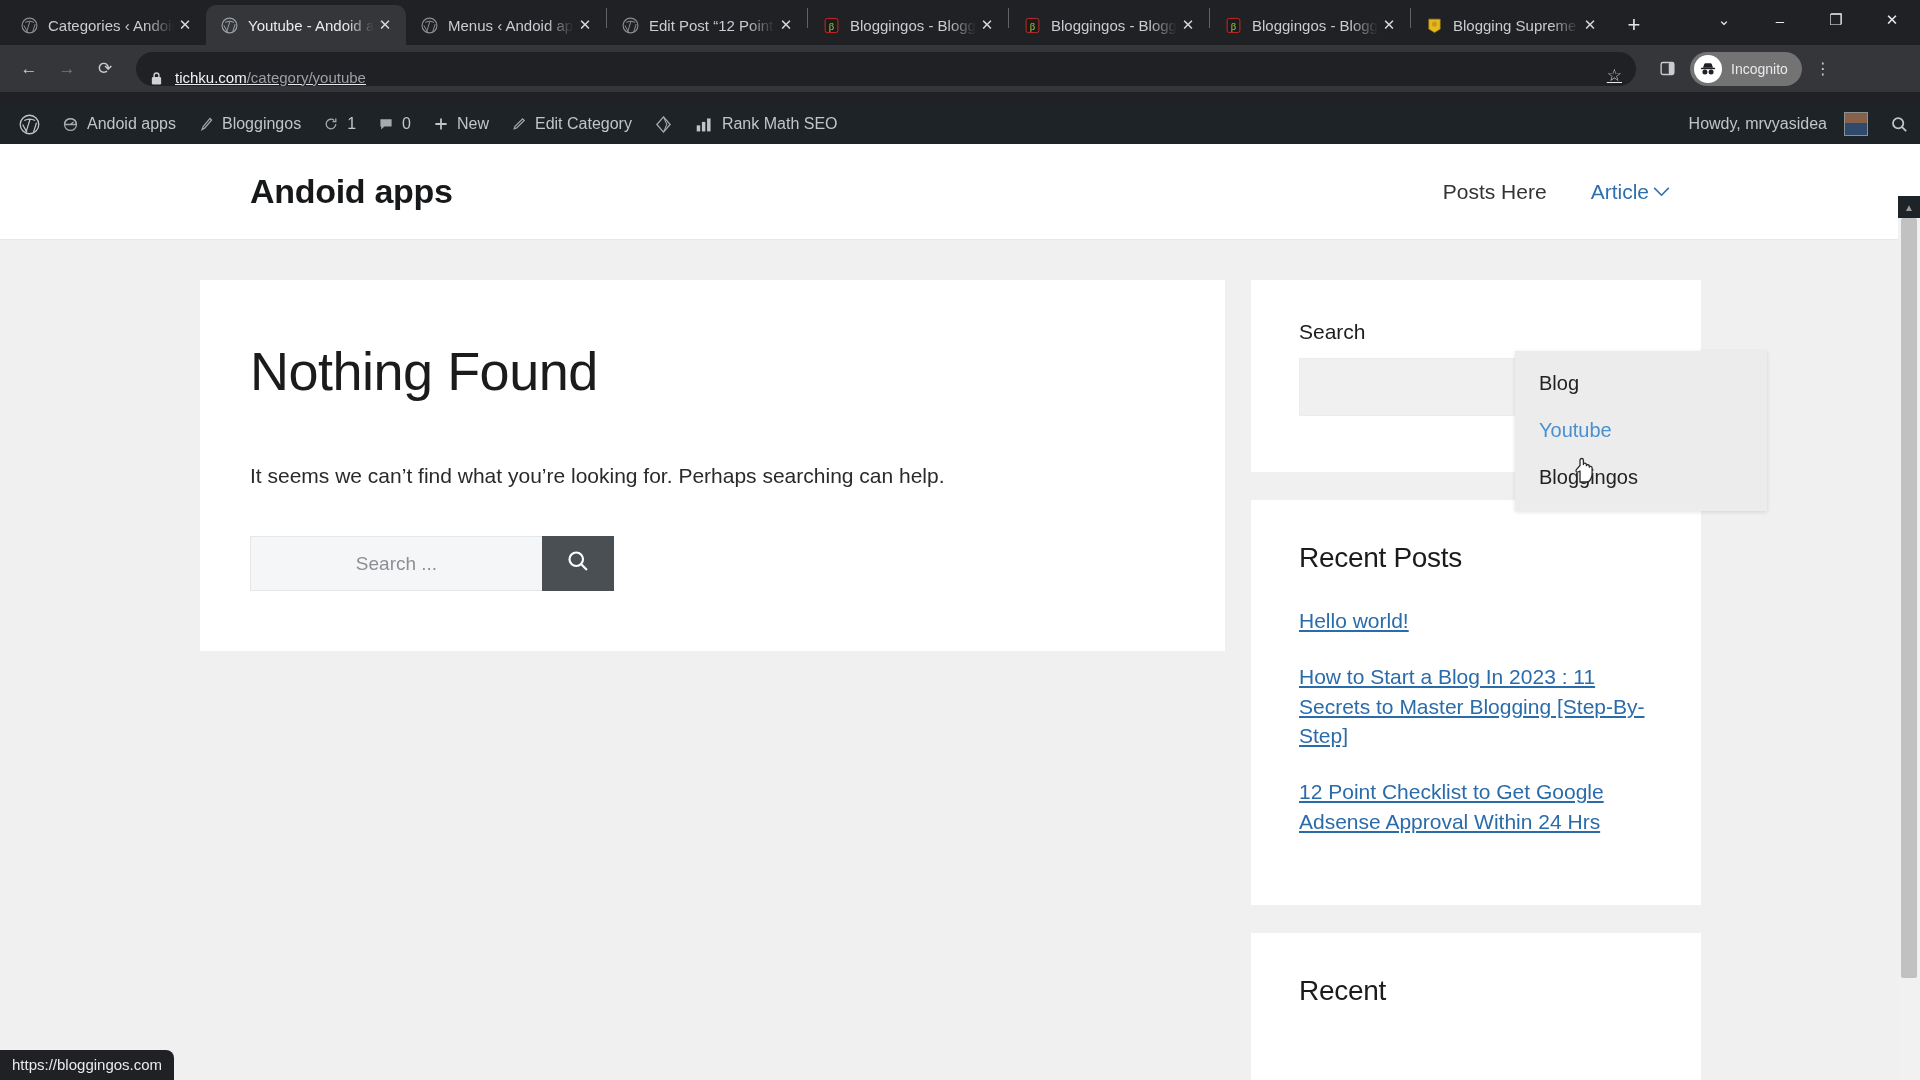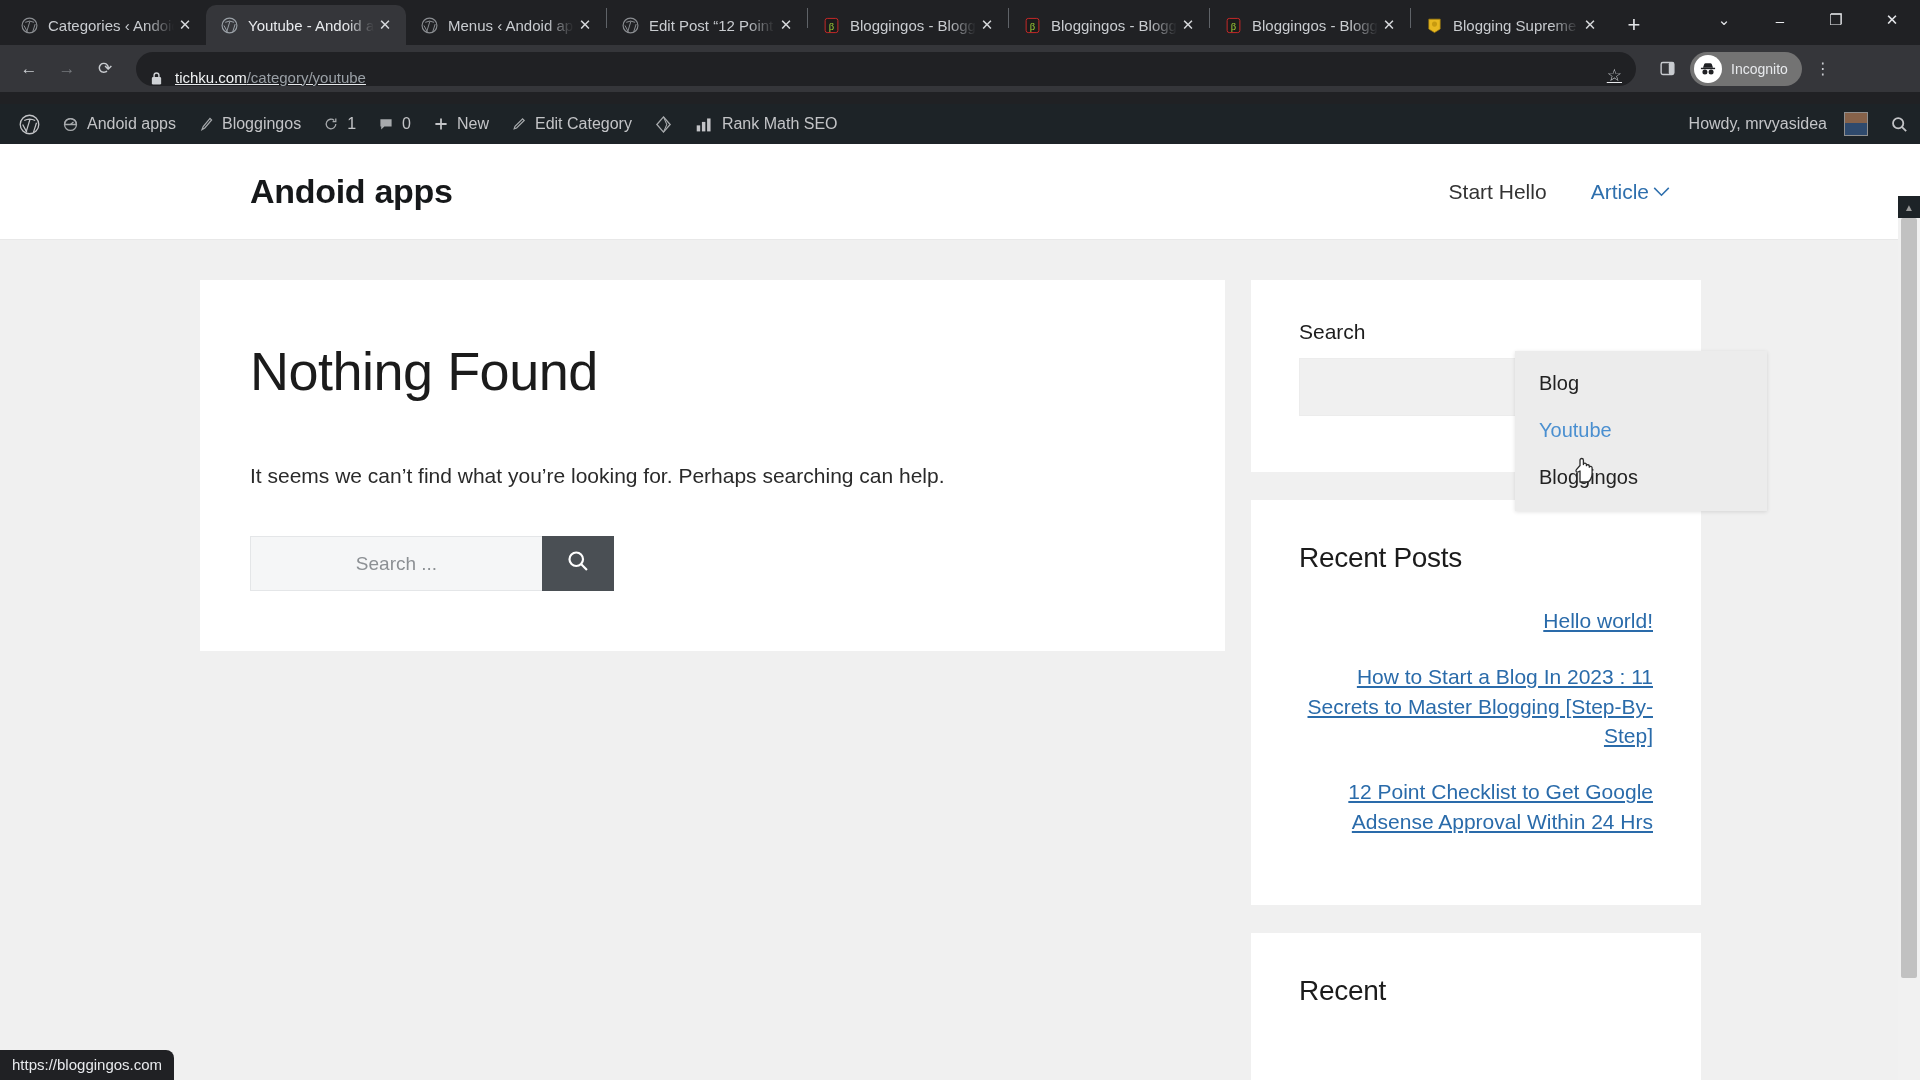--- a/index.html
+++ b/index.html
@@ -157,21 +157,21 @@
   
   .sidebar { flex: 0 0 450px; display: flex; flex-direction: column; gap: 28px; }
   .widget { background: #fff; padding: 42px 48px; }
   .widget.search-widget { padding: 40px 48px 56px 48px; }
   .w-label { font-size: 21px; color: #1d1d1d; margin-bottom: 14px; }
   .w-input {
     width: 100%; height: 58px; background: #f0f0f0; border: 1px solid #ececec;
     font-size: 18px; padding: 0 14px; font-family: "Liberation Sans", sans-serif;
   }
   .w-title { font-size: 28px; font-weight: 400; color: #1b1b1b; margin-bottom: 32px; letter-spacing: -0.3px; }
-  .w-list { list-style: none; text-align: right; }
+  .w-list { list-style: none; }
   .w-list li { margin-bottom: 26px; line-height: 1.42; }
   .w-list a { color: #2a6baa; text-decoration: underline; font-size: 21px; }
 
   
   .cursor { position: absolute; left: 1573px; top: 352px; z-index: 60; }
 
   
   .pagescroll {
     position: absolute; right: 0; top: 92px; width: 22px; height: 988px;
     background: #f1f1f1; z-index: 30;
@@ -447,21 +447,21 @@
                 <path d="M12.7 12.7L17 17" stroke="#c3c4c7" stroke-width="1.9"></path>
               </svg>
           </span>
         </div>
       </div>
     </div>
 
     <div class="site-header">
       <div class="site-title">Andoid apps</div>
       <div class="site-nav">
-        <div class="nav-link">Start Hello</div>
+        <div class="nav-link">Posts Here</div>
         <div class="nav-link accent">
           <span>Article</span>
           <span class="caret">
             <svg width="17" height="10" viewBox="0 0 18 11">
                 <path d="M1 1l8 8 8-8" fill="none" stroke="#2e6fad" stroke-width="1.7"></path>
               </svg>
           </span>
         </div>
       </div>
     </div>

